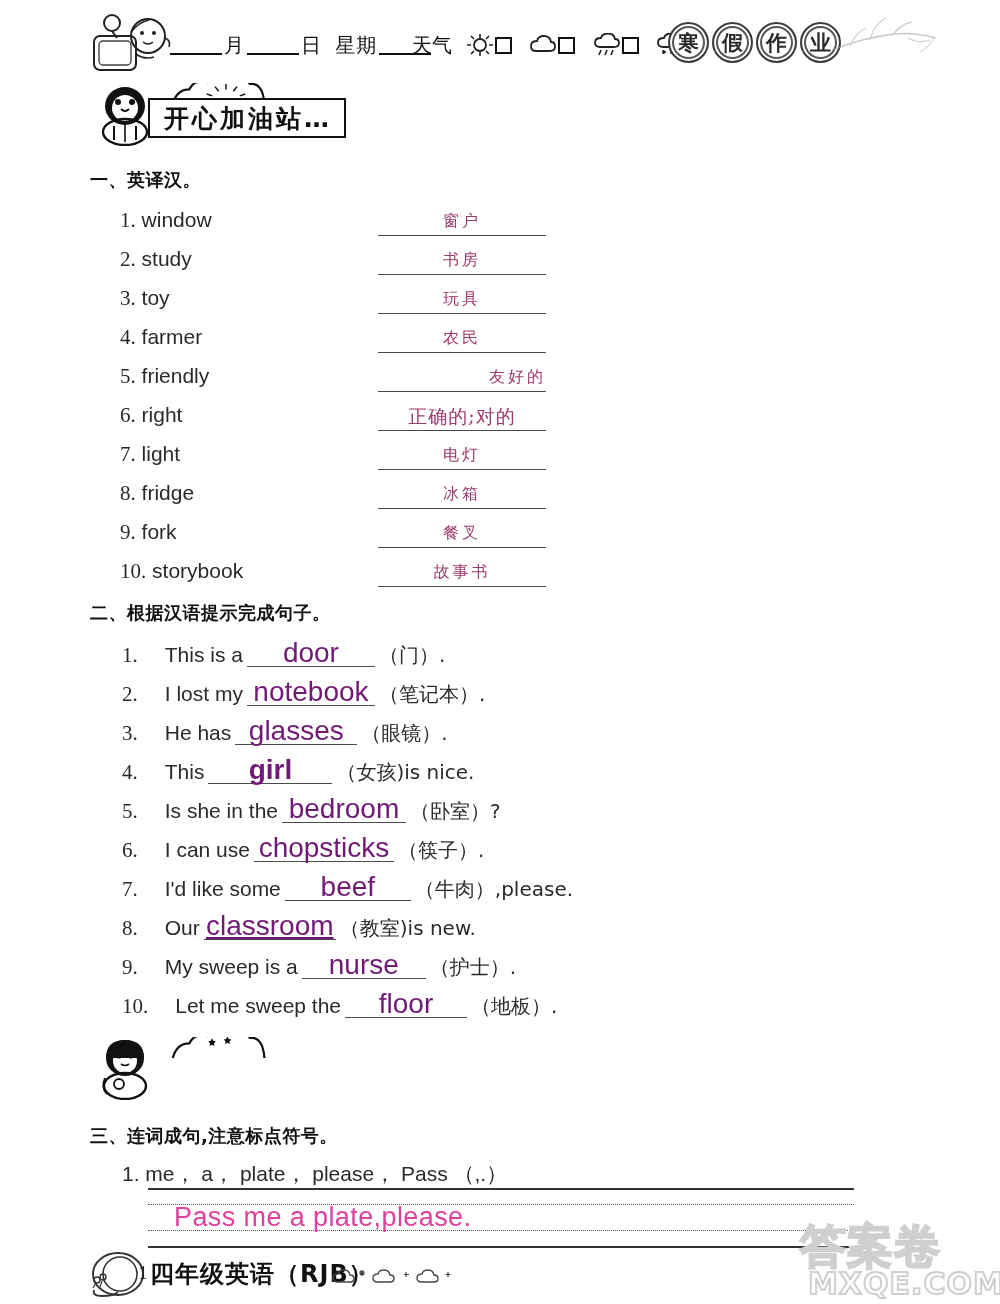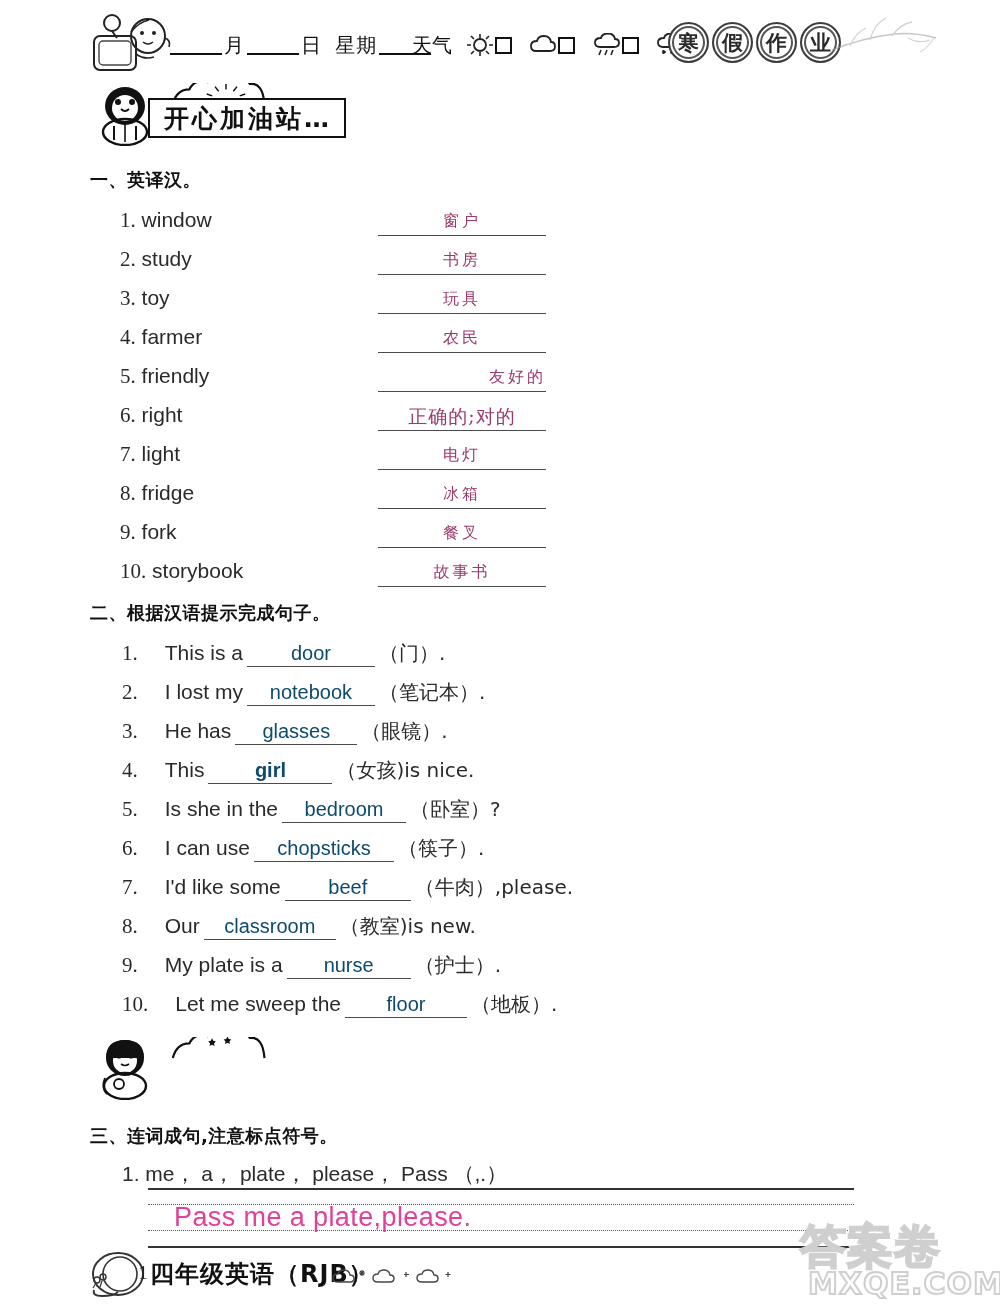--- a/index.html
+++ b/index.html
@@ -114,22 +114,22 @@
     font-size:21px; color:#2a2a2a; white-space:nowrap;
     display:flex; align-items:baseline;
   }
   .s2-row .num { font-family:"Liberation Serif", serif; margin-right:5px; }
   .s2-row .en  { font-family:"Liberation Sans", sans-serif;margin-left:22px; }
   .s2-row .blank {
     display:inline-block;
     border-bottom:1.6px solid #4a4a4a;
     text-align:center;
     margin:0 4px;
-    color:#0c4a6e;
-    font-size:20px;
+    color:#701a75;
+    font-size:28px;
     font-family:"Liberation Sans", sans-serif;
     line-height:26px;
   }
   .s2-row .cn { font-family:"DejaVu Sans", sans-serif; font-size:20px; }
 
   
   .s3-words {
     position:absolute; left:122px;
     font-size:21px; color:#2a2a2a; white-space:nowrap;
     font-family:"Liberation Sans", sans-serif;
@@ -353,27 +353,27 @@
 <div class="s2-row" style="top:874px;">
   <span class="num">7.</span>
   <span class="en">I'd like some</span>
   <span class="blank" style="width:126px;">beef</span>
   <span class="cn">（牛肉）,please.</span>
 </div>
 
 <div class="s2-row" style="top:913px;">
   <span class="num">8.</span>
   <span class="en">Our</span>
-  <span class="blank" style="width:132px;">classroom</span>
+  <span class="blank" style="width:132px;text-decoration:underline;">classroom</span>
   <span class="cn">（教室)is new.</span>
 </div>
 
 <div class="s2-row" style="top:952px;">
   <span class="num">9.</span>
-  <span class="en">My plate is a</span>
+  <span class="en">My sweep is a</span>
   <span class="blank" style="width:124px;">nurse</span>
   <span class="cn">（护士）.</span>
 </div>
 
 <div class="s2-row" style="top:991px;">
   <span class="num">10.</span>
   <span class="en">Let me sweep the</span>
   <span class="blank" style="width:122px;">floor</span>
   <span class="cn">（地板）.</span>
 </div>

